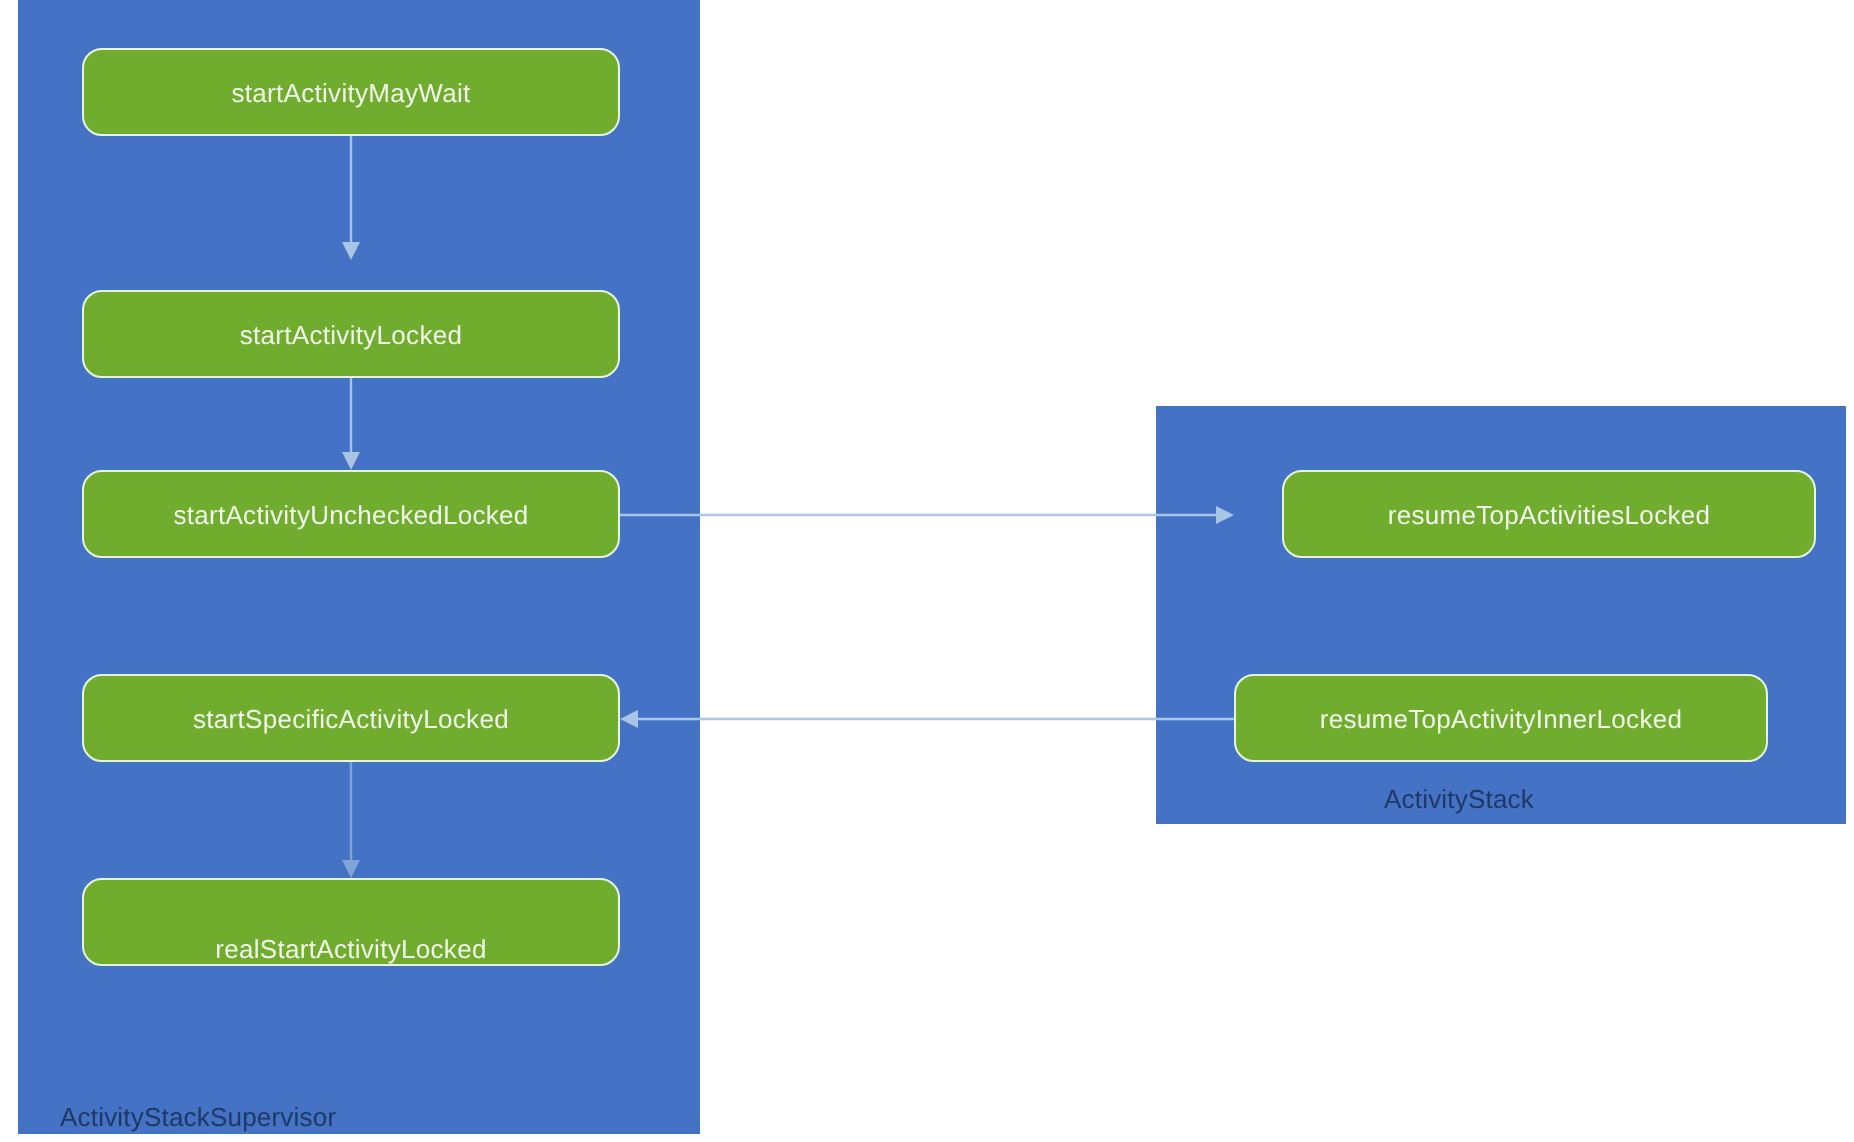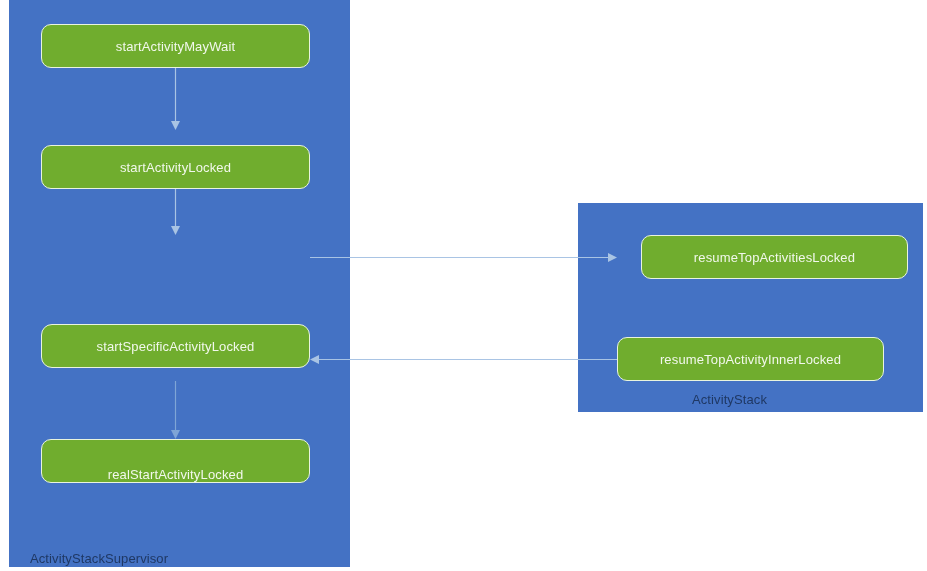--- a/index.html
+++ b/index.html
@@ -80,21 +80,21 @@
     height: 44px;
   }
   .node-right {
     left: 617px;
     width: 267px;
     height: 44px;
   }
   #node-startActivityMayWait        { top: 24px; }
   #node-startActivityLocked         { top: 130px; margin-top: 15px; }
   #node-startActivityUncheckedLocked{ top: 235px; }
-  #node-startSpecificActivityLocked { top: 324px; border-radius: 11px; }
+  #node-startSpecificActivityLocked { top: 337px; }
   #node-realStartActivityLocked     { top: 439px; align-items: flex-end; }
   #node-resumeTopActivitiesLocked   { top: 235px; margin-left: 24px; }
   #node-resumeTopActivityInnerLocked{ top: 337px; }
 
   
   #connectors {
     position: absolute;
     left: 0;
     top: 0;
     width: 927px;
@@ -156,20 +156,23 @@
   </svg>
 
   <div class="node node-left" id="node-startActivityMayWait">
     <span>startActivityMayWait</span>
   </div>
 
   <div class="node node-left" id="node-startActivityLocked">
     <span>startActivityLocked</span>
   </div>
 
+  <div class="node node-left" id="node-startActivityUncheckedLocked">
+    <span>startActivityUncheckedLocked</span>
+  </div>
 
   <div class="node node-left" id="node-startSpecificActivityLocked">
     <span>startSpecificActivityLocked</span>
   </div>
 
   <div class="node node-left" id="node-realStartActivityLocked">
     <span>realStartActivityLocked</span>
   </div>
 
   <div class="node node-right" id="node-resumeTopActivitiesLocked">

